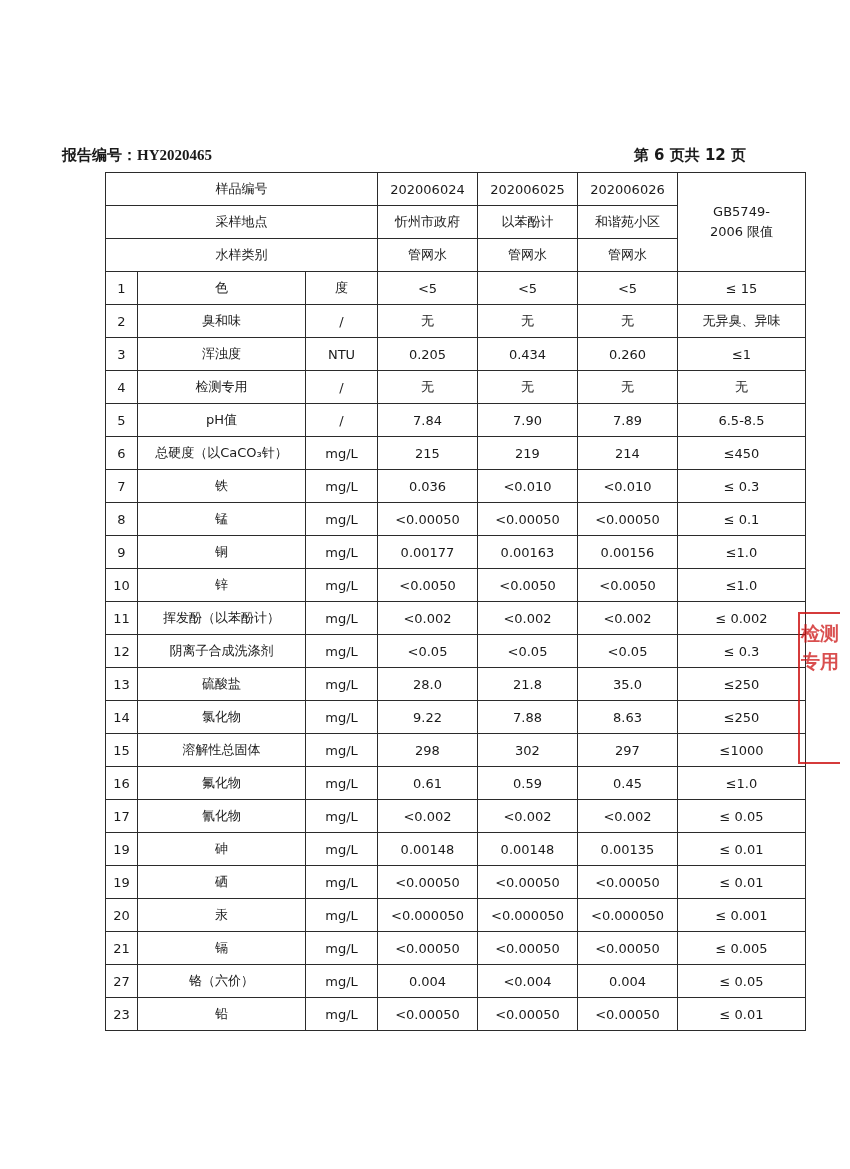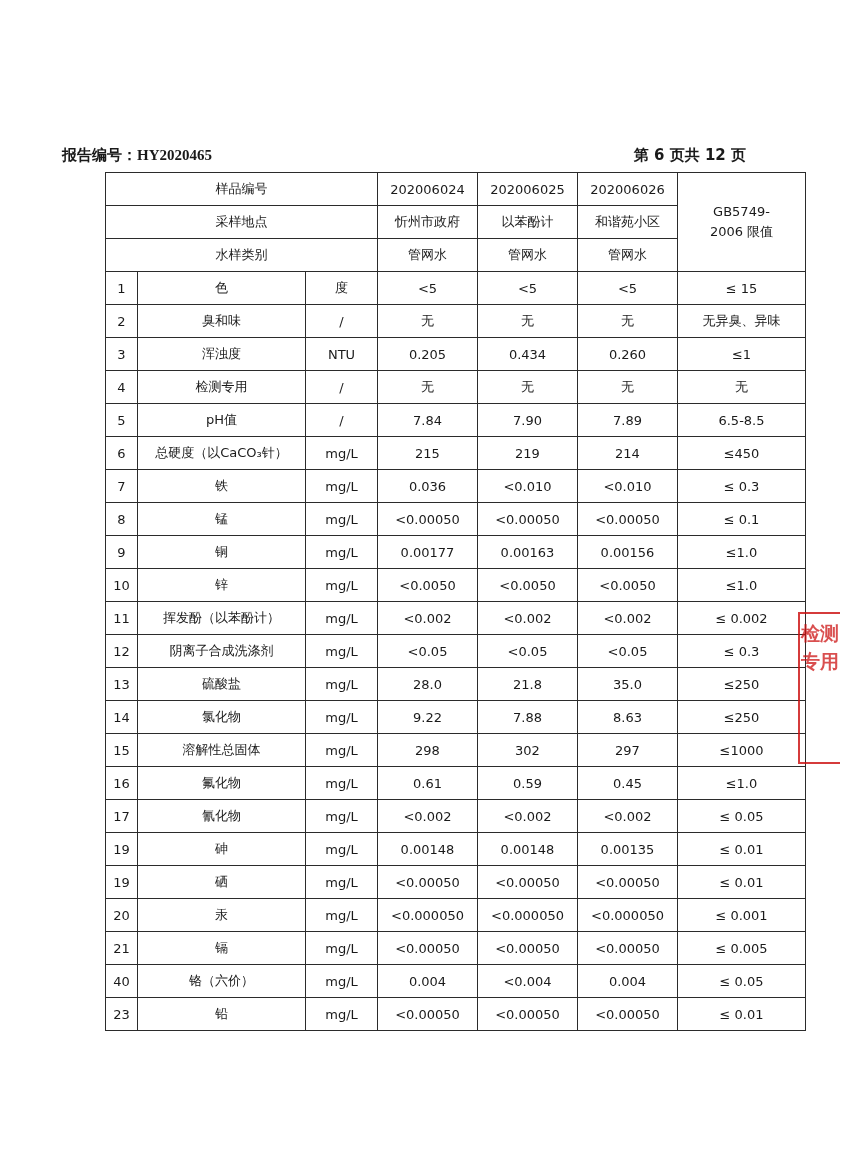--- a/index.html
+++ b/index.html
@@ -370,21 +370,21 @@
       <tr>
         <td class="num-col">21</td>
         <td class="item-col">镉</td>
         <td class="unit-col">mg/L</td>
         <td class="val-col">&lt;0.00050</td>
         <td class="val-col">&lt;0.00050</td>
         <td class="val-col">&lt;0.00050</td>
         <td class="limit-col">≤ 0.005</td>
       </tr>
       <tr>
-        <td class="num-col">40</td>
+        <td class="num-col">27</td>
         <td class="item-col">铬（六价）</td>
         <td class="unit-col">mg/L</td>
         <td class="val-col">0.004</td>
         <td class="val-col">&lt;0.004</td>
         <td class="val-col">0.004</td>
         <td class="limit-col">≤ 0.05</td>
       </tr>
       <tr>
         <td class="num-col">23</td>
         <td class="item-col">铅</td>

